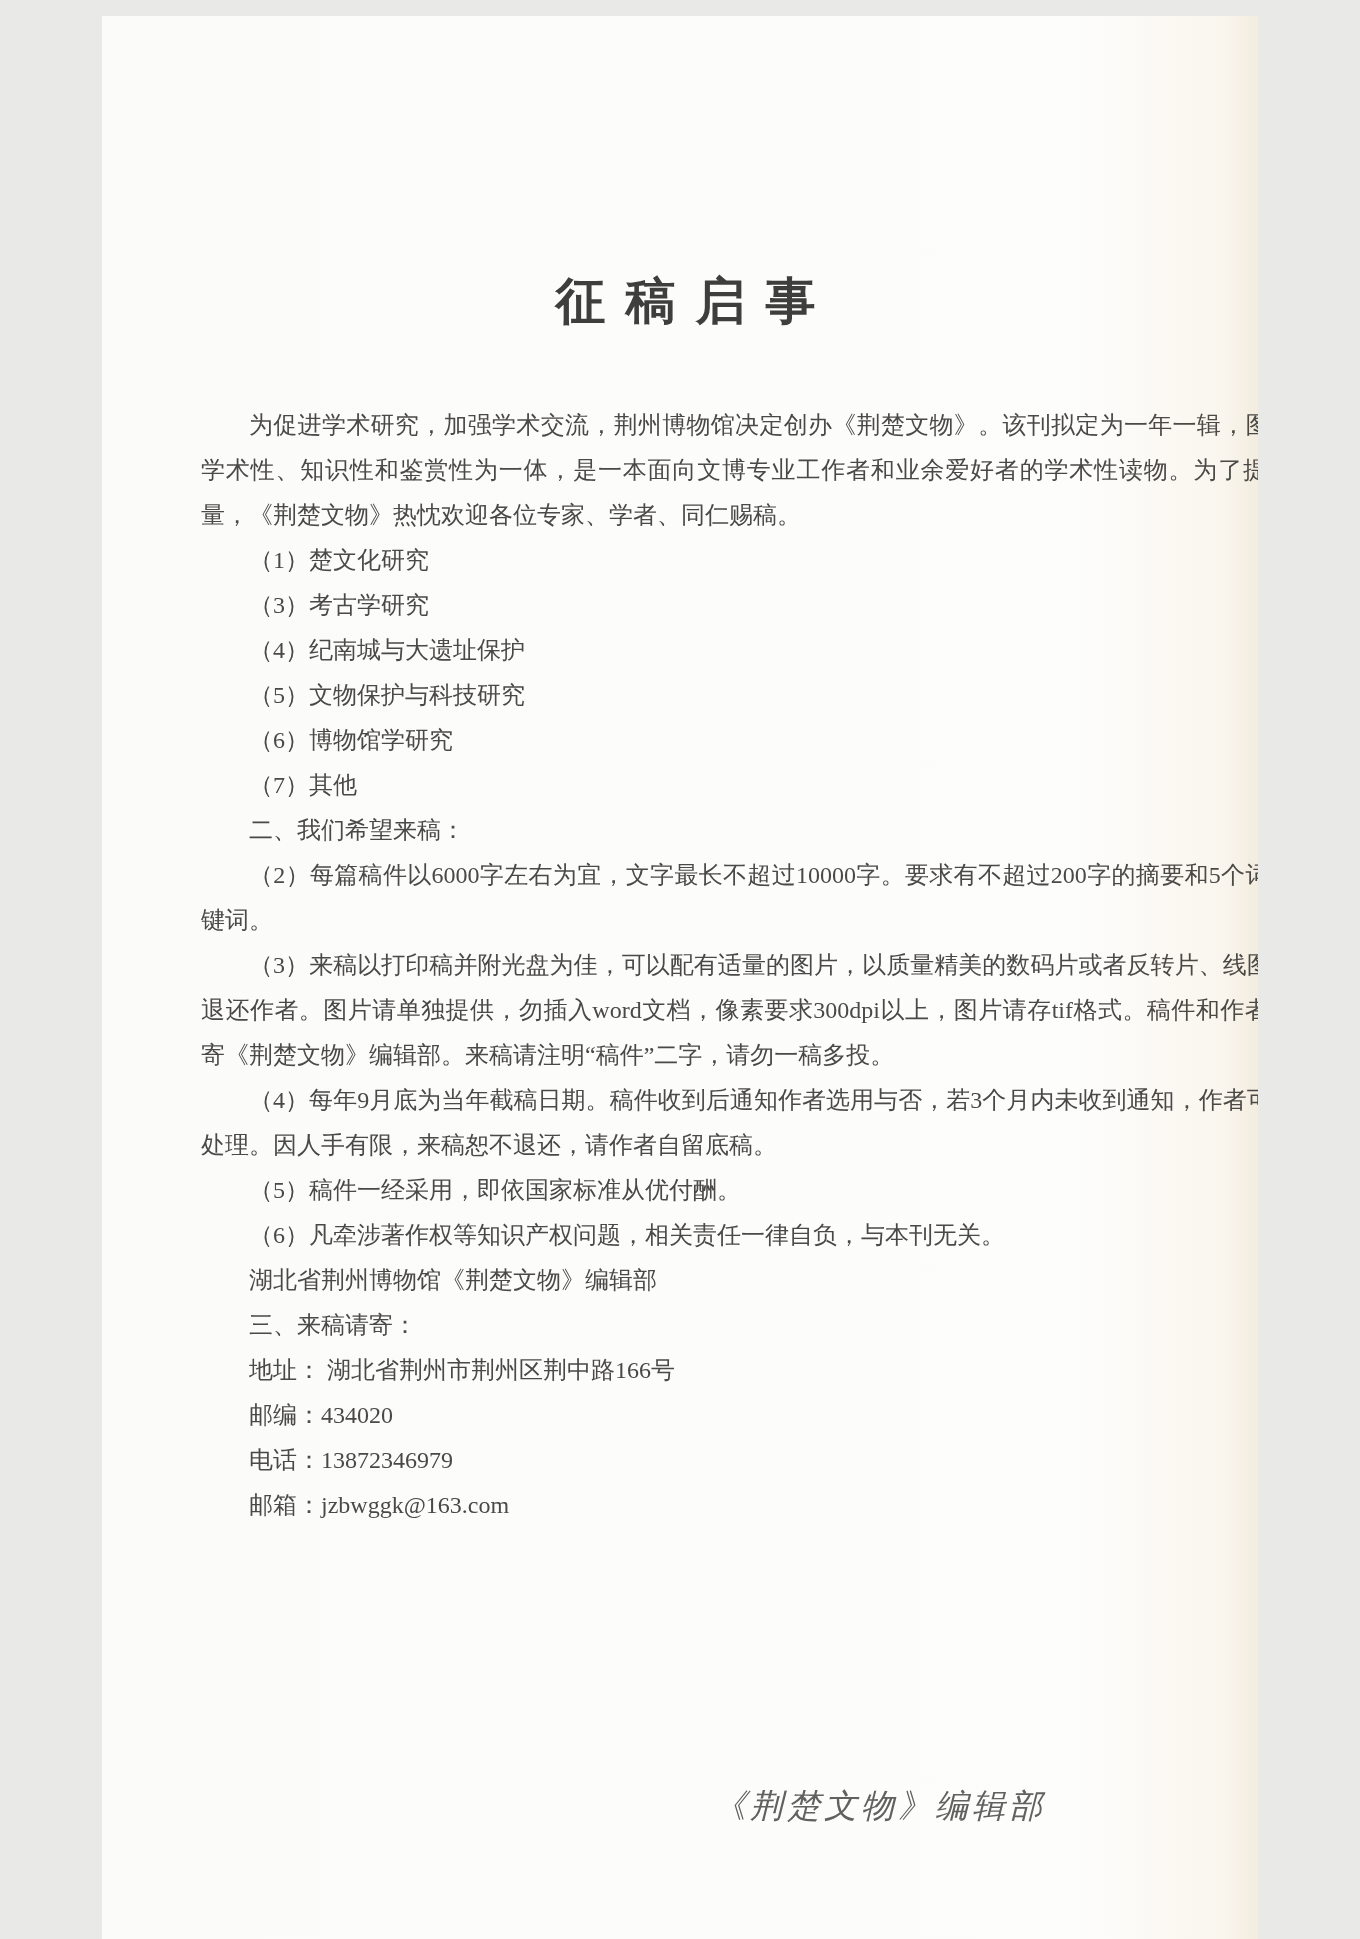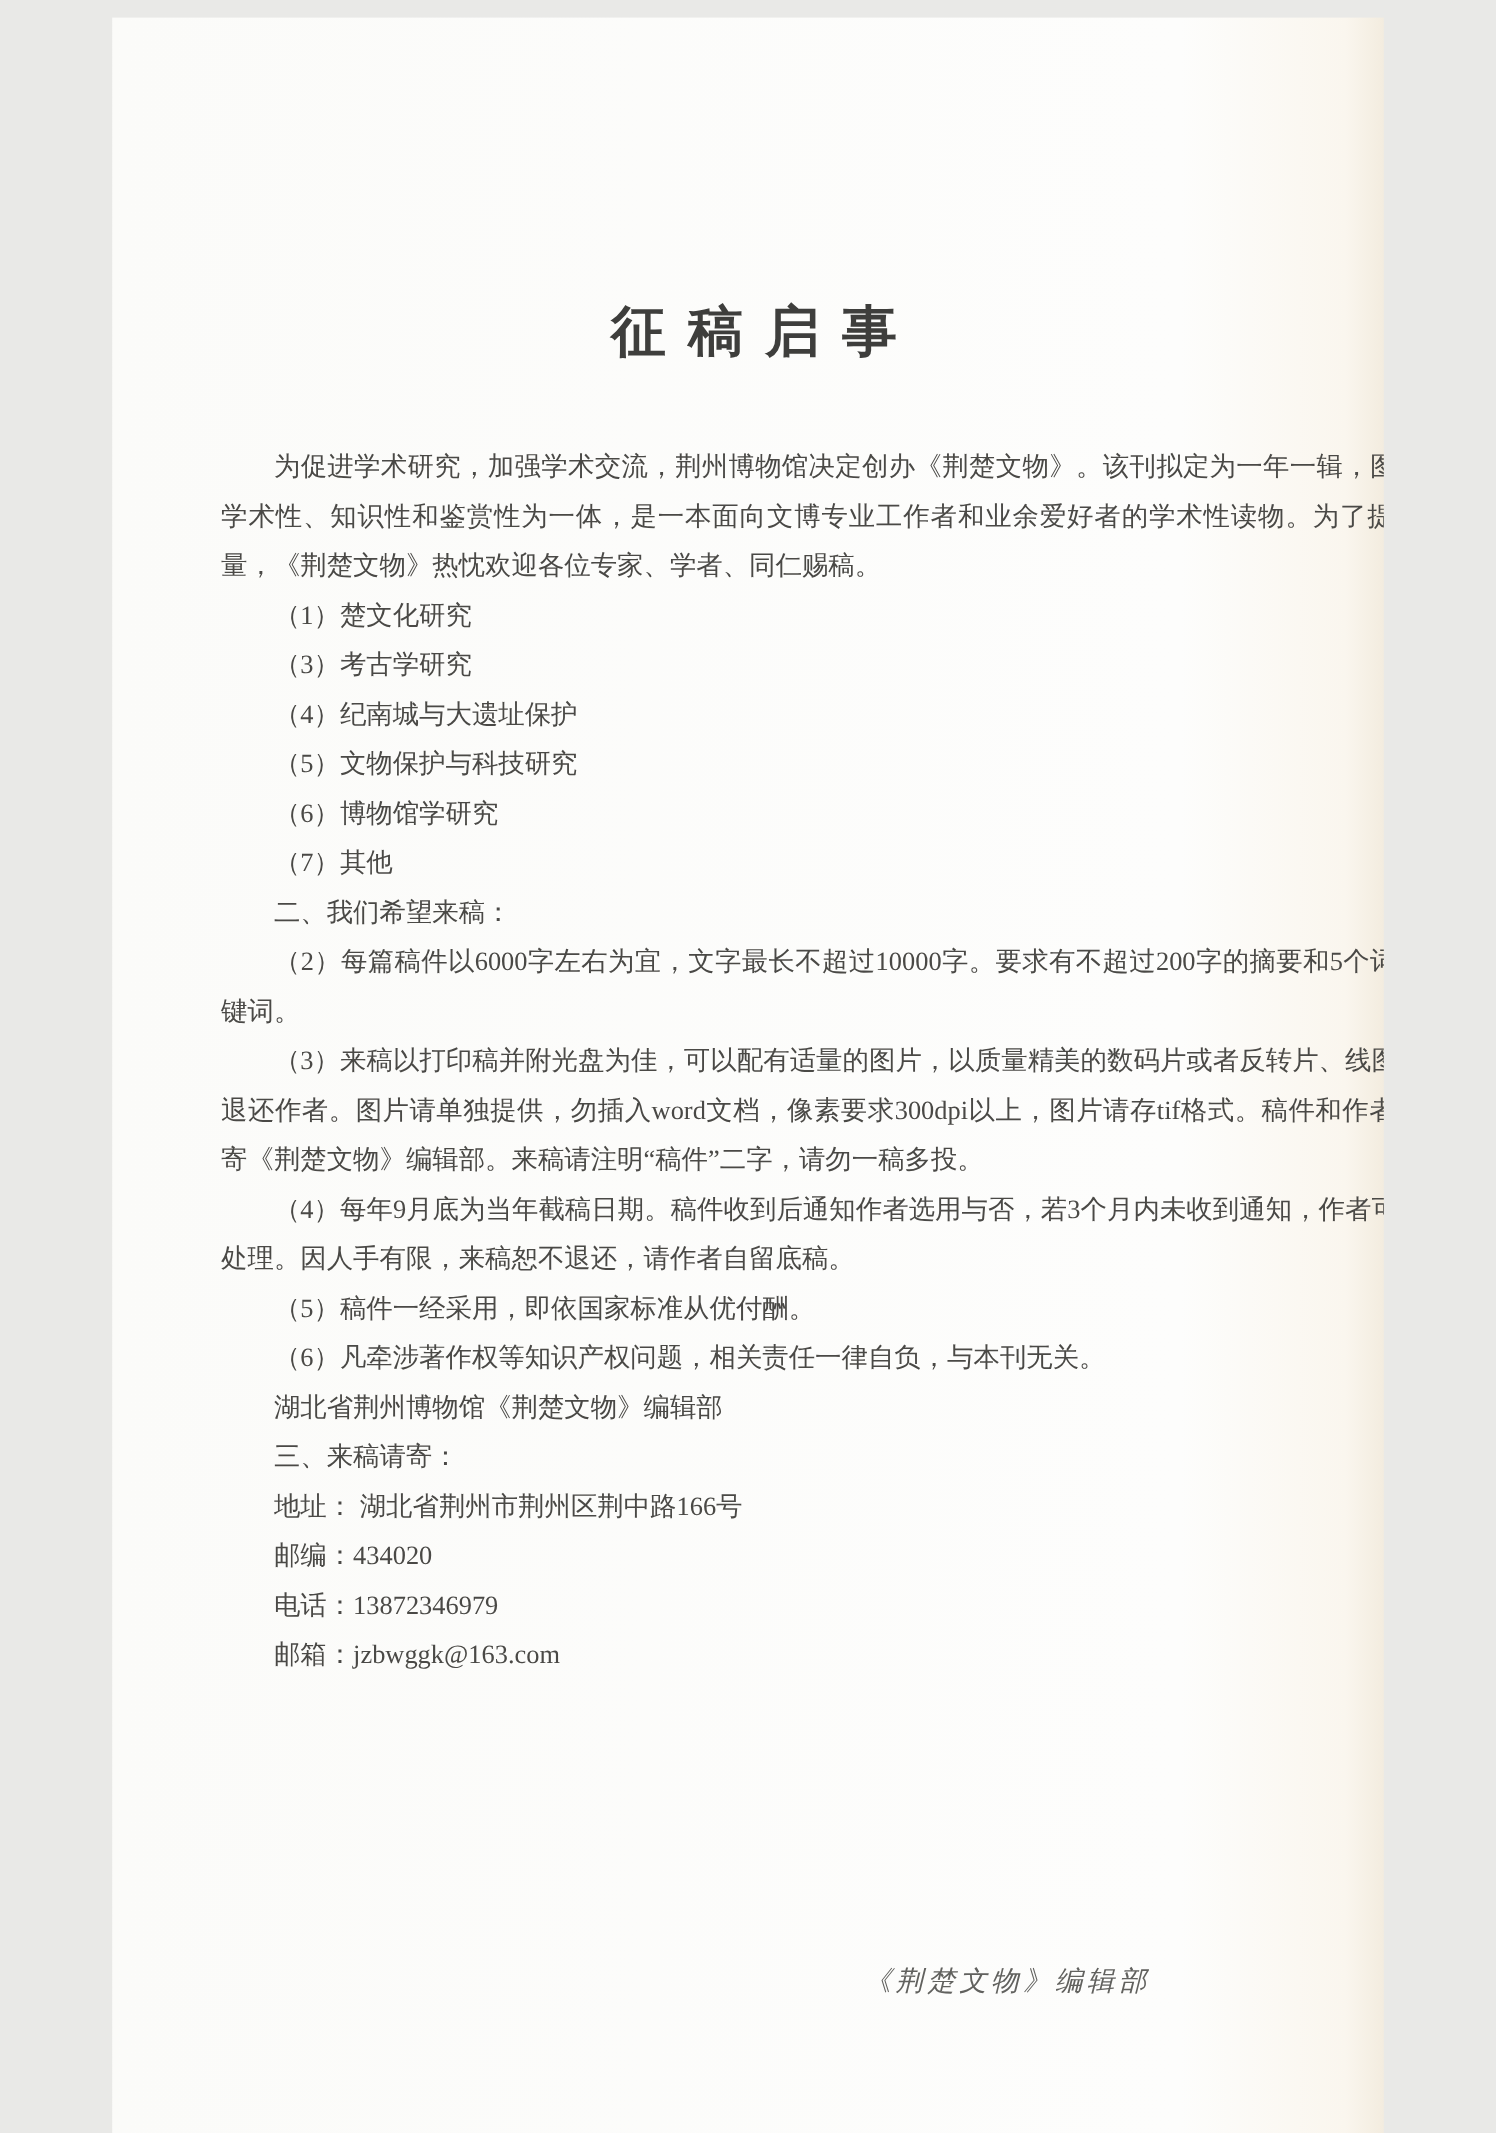--- a/index.html
+++ b/index.html
@@ -38,21 +38,21 @@
     text-align: justify;
   }
   .content p {
     margin: 0;
     text-indent: 2em;
   }
   .footer-sign {
     position: absolute;
     top: 1768px;
     right: 212px;
-    font-size: 25px;
+    font-size: 33px;
     font-style: italic;
     letter-spacing: 4px;
     color: #61615e;
     text-align: right;
   }
 </style>
 </head>
 <body>
 
 <div class="page">

